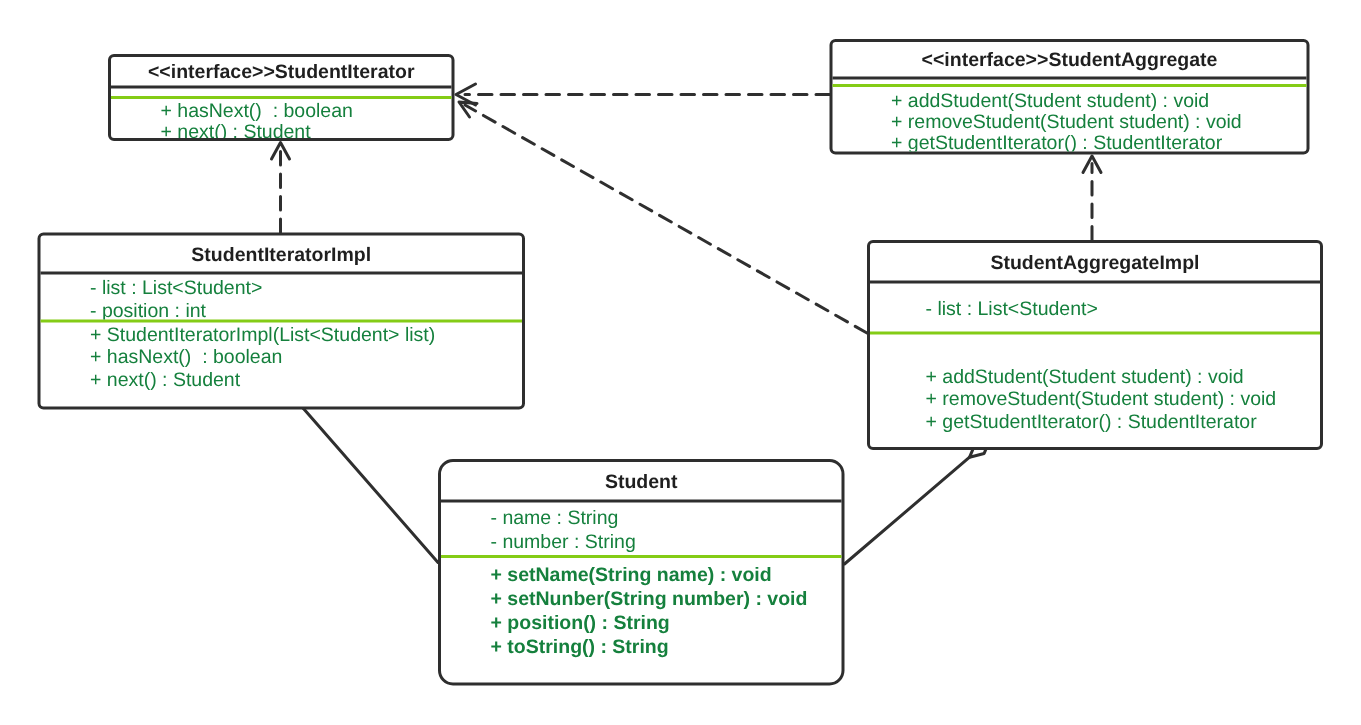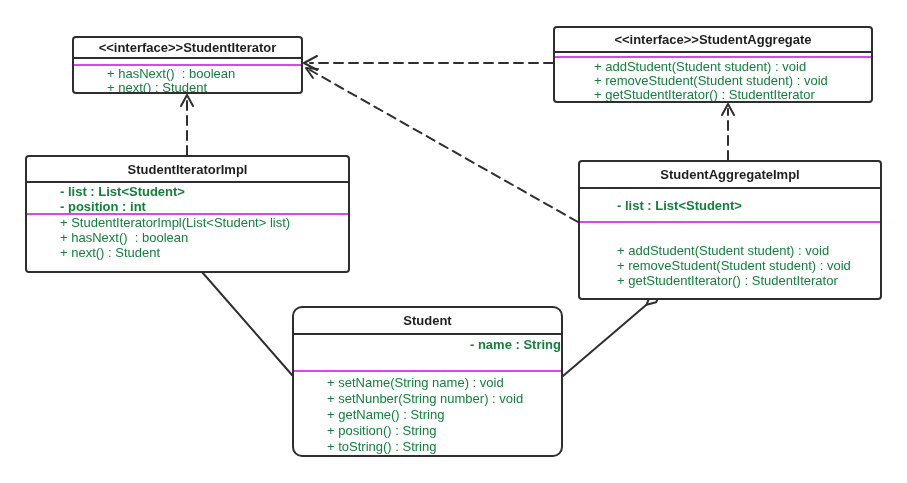--- a/index.html
+++ b/index.html
@@ -52,24 +52,23 @@
     font-size: 13px;
     color: #1f1f1f;
     text-align: center;
     display: flex;
     align-items: center;
     justify-content: center;
     flex: 0 0 auto;
   }
   .uml-attrs {
     box-sizing: border-box;
-    border-bottom: 2px solid #d946ef;
+    border-bottom: 2px solid #84cc16;
     flex: 0 0 auto;
     overflow: hidden;
-    font-weight: bold;
   }
   .uml-methods {
     box-sizing: border-box;
     flex: 1 1 auto;
     overflow: hidden;
   }
   .member {
     font-size: 13px;
     white-space: pre;
     color: #15803d;
@@ -95,23 +94,23 @@
   #box-student-iterator-impl .member      { line-height: 15px; padding-left: 6px; }
 
   #box-student-aggregate-impl { left: 578px; top: 160px; width: 304px; height: 140px; }
   #box-student-aggregate-impl .uml-title   { height: 27px; }
   #box-student-aggregate-impl .uml-attrs   { height: 34px; display: flex; flex-direction: column; justify-content: center; }
   #box-student-aggregate-impl .member      { line-height: 15px; padding-left: 10px; }
   #box-student-aggregate-impl .uml-methods { padding-top: 20px; }
 
   #box-student { left: 292px; top: 306px; width: 271px; height: 151px; border-radius: 10px; }
   #box-student .uml-title   { height: 27px; }
-  #box-student .uml-attrs   { height: 37px; padding-top: 2px; text-align: right; }
+  #box-student .uml-attrs   { height: 37px; padding-top: 2px; }
   #box-student .member      { line-height: 16px; padding-left: 6px; }
-  #box-student .uml-methods { padding-top: 3px; }
+  #box-student .uml-methods { padding-top: 3px; font-weight: bold; }
 </style>
 </head>
 <body>
 
 <div class="canvas">
 
   <svg class="connectors" viewBox="0 0 907 483" xmlns="http://www.w3.org/2000/svg">
 
     <g>
       <path class="cline dashed" d="M553,63 L310,63"></path>
@@ -185,23 +184,23 @@
         <div class="member">+ addStudent(Student student) : void</div>
         <div class="member">+ removeStudent(Student student) : void</div>
         <div class="member">+ getStudentIterator() : StudentIterator</div>
       </div>
   </div>
 
   <div class="uml-class" id="box-student">
     <div class="uml-title">Student</div>
     <div class="uml-attrs">
         <div class="member">- name : String</div>
+        <div class="member">- number : String</div>
       </div>
     <div class="uml-methods">
         <div class="member">+ setName(String name) : void</div>
         <div class="member">+ setNunber(String number) : void</div>
-        <div class="member">+ getName() : String</div>
         <div class="member">+ position() : String</div>
         <div class="member">+ toString() : String</div>
       </div>
   </div>
 
 </div>
 
 </body></html>

